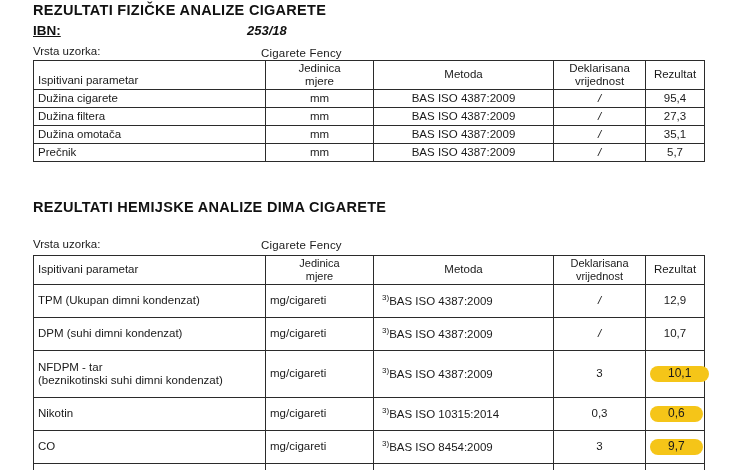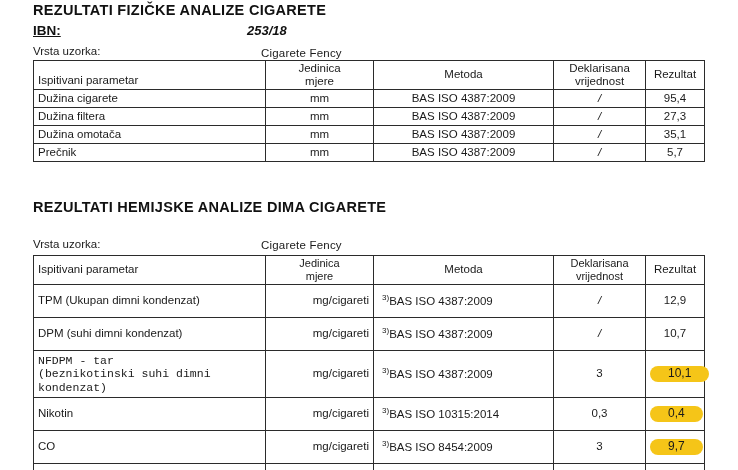--- a/index.html
+++ b/index.html
@@ -105,21 +105,21 @@
     vertical-align: bottom;
     padding-bottom: 2px;
   }
   .c-param { width: 232px; }
   .c-unit  { width: 108px; }
   .c-method{ width: 180px; }
   .c-decl  { width: 92px; }
   .c-res   { width: 59px; }
   .ctr { text-align: center; }
   .ital { font-style: italic; }
-  .two-line { line-height: 1.05; font-family: Liberation Mono, monospace; }
+  .two-line { line-height: 1.05; }
   .hdr .small2 { display: block; }
 
   
   .title2 {
     position: absolute;
     left: 33px;
     top: 199px;
   }
   .vrsta-lbl-2 {
     position: absolute;
@@ -160,21 +160,21 @@
     vertical-align: super;
   }
   .highlight {
     display: inline-block;
     background: #f5c518;
     border-radius: 10px;
     padding: 1px 18px;
     font-size: 12px;
     color: #1a1a1a;
   }
-  .unit-cell { text-align: right; }
+  .unit-cell { text-align: left; }
   .decl-cell { text-align: center; }
   .res-cell  { text-align: center; }
   .hdr-unit-2 {
     line-height: 1.0;
     font-size: 11px;
   }
   .nowrap { white-space: nowrap; }
 </style>
 </head>
 <body>
@@ -300,21 +300,21 @@
         <td class="method-cell nowrap"><span class="sup">3)</span><span>BAS ISO 4387:2009</span></td>
         <td class="decl-cell">3</td>
         <td class="res-cell"><span class="highlight">10,1</span></td>
       </tr>
 
       <tr>
         <td>Nikotin</td>
         <td class="unit-cell">mg/cigareti</td>
         <td class="method-cell nowrap"><span class="sup">3)</span><span>BAS ISO 10315:2014</span></td>
         <td class="decl-cell">0,3</td>
-        <td class="res-cell"><span class="highlight">0,4</span></td>
+        <td class="res-cell"><span class="highlight">0,6</span></td>
       </tr>
 
       <tr>
         <td>CO</td>
         <td class="unit-cell">mg/cigareti</td>
         <td class="method-cell nowrap"><span class="sup">3)</span><span>BAS ISO 8454:2009</span></td>
         <td class="decl-cell">3</td>
         <td class="res-cell"><span class="highlight">9,7</span></td>
       </tr>
 

